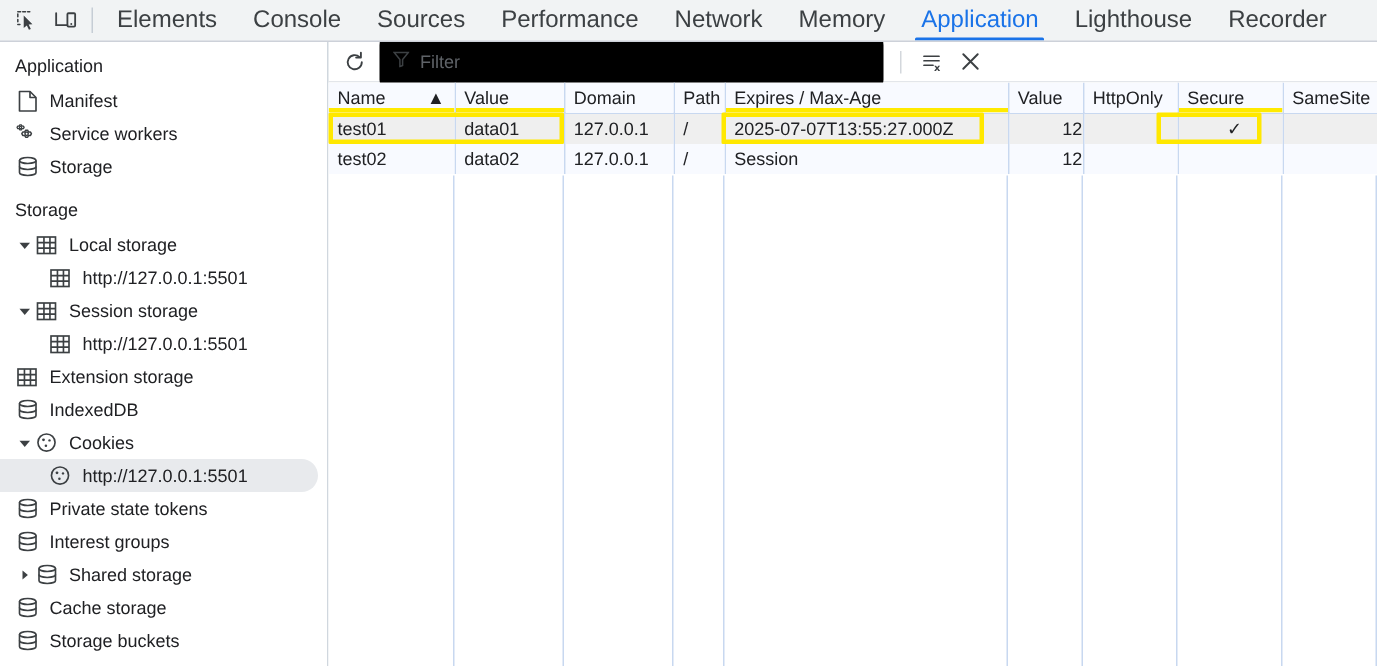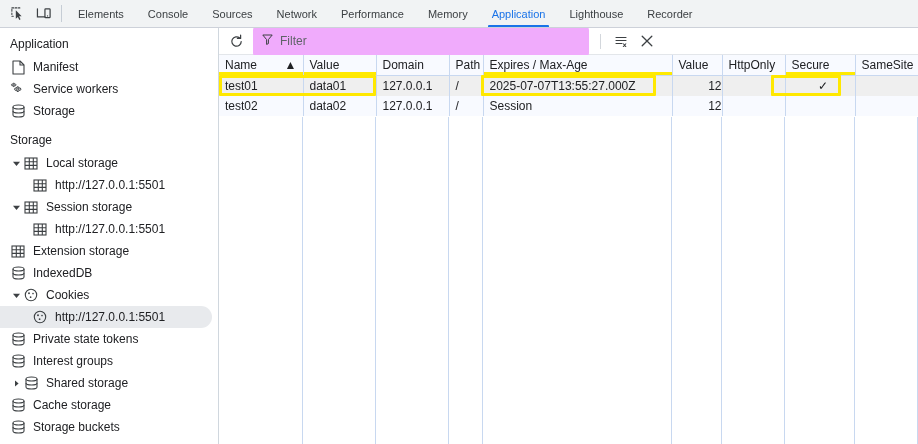--- a/index.html
+++ b/index.html
@@ -56,21 +56,21 @@
   .tabs {
     display: flex;
     align-items: stretch;
     flex: 1;
     overflow: hidden;
   }
   .tab {
     display: flex;
     align-items: center;
     padding: 0 12px;
-    font-size: 11px;
+    font-size: 16px;
     color: #3c4043;
     white-space: nowrap;
     position: relative;
     cursor: default;
   }
   .tab.active {
     color: #1a73e8;
     font-weight: 400;
   }
   .tab.active::after {
@@ -170,21 +170,21 @@
     width: 22px;
     height: 22px;
     display: flex;
     align-items: center;
     justify-content: center;
     border-radius: 3px;
   }
   .filter-box {
     flex: 0 1 318px;
     height: 19px;
-    background: #f0abfc;
+    background: #000000;
     border-radius: 10px;
     display: flex;
     align-items: center;
     padding: 12px 9px;
     gap: 7px;
     margin-left: 2px;
   }
   .filter-placeholder {
     font-size: 12px;
     color: #5f6368;
@@ -324,24 +324,24 @@
       <div class="tab">
           <span>Elements</span>
         </div>
       <div class="tab">
           <span>Console</span>
         </div>
       <div class="tab">
           <span>Sources</span>
         </div>
       <div class="tab">
+          <span>Performance</span>
+        </div>
+      <div class="tab">
           <span>Network</span>
-        </div>
-      <div class="tab">
-          <span>Performance</span>
         </div>
       <div class="tab">
           <span>Memory</span>
         </div>
       <div class="tab active">
           <span>Application</span>
         </div>
       <div class="tab">
           <span>Lighthouse</span>
         </div>

